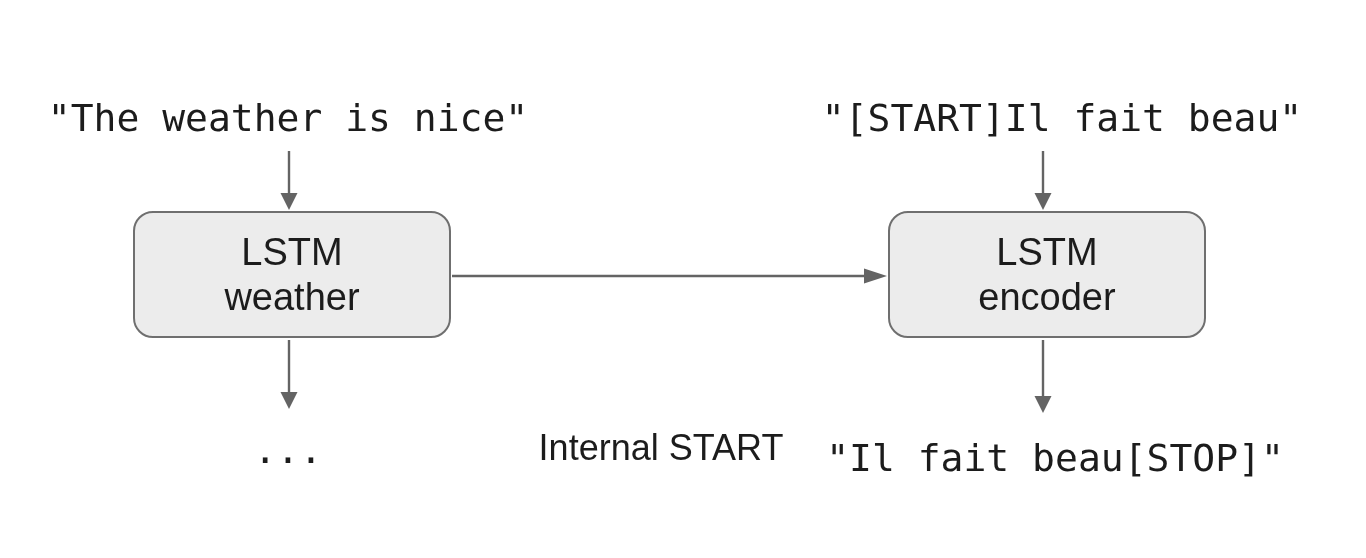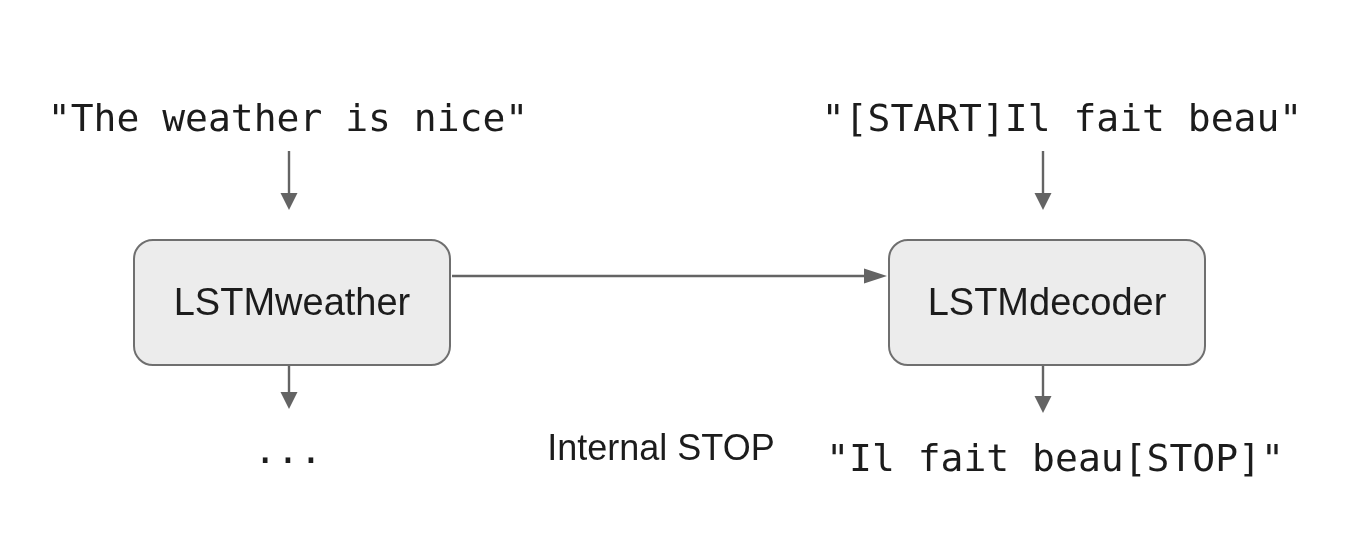--- a/index.html
+++ b/index.html
@@ -44,28 +44,27 @@
   }
   .box {
     position: absolute;
     width: 318px;
     height: 127px;
     box-sizing: border-box;
     background: var(--box-fill, #ececec);
     border: 2px solid var(--box-border, #6f6f6f);
     border-radius: 20px;
     display: flex;
-    flex-direction: row;
+    flex-direction: column;
     align-items: center;
     justify-content: center;
     font-size: 38px;
     line-height: 45px;
     color: var(--text-color, #1c1c1c);
     text-align: center;
-    margin-top: 28px;
   }
   .label {
     position: absolute;
     transform: translateX(-50%);
     text-align: center;
     font-size: 36px;
     line-height: 46px;
     color: var(--text-color, #1c1c1c);
     white-space: pre;
   }
@@ -102,25 +101,25 @@
 
   <div class="mono" style="left:1062px; top:96px;">"[START]Il fait beau"</div>
 
   <div class="box" style="left:133px; top:211px;">
     <div>LSTM</div>
     <div>weather</div>
   </div>
 
   <div class="box" style="left:888px; top:211px;">
     <div>LSTM</div>
-    <div>decoder</div>
+    <div>encoder</div>
   </div>
 
   <div class="label" style="left:661px; top:333px;">
-    <div>Internal STOP</div>
+    <div>Internal START</div>
     
   </div>
 
   <div class="mono" style="left:288px; top:428px;">...</div>
 
   <div class="mono" style="left:1055px; top:436px;">"Il fait beau[STOP]"</div>
 
 </div>
 
 </body></html>

